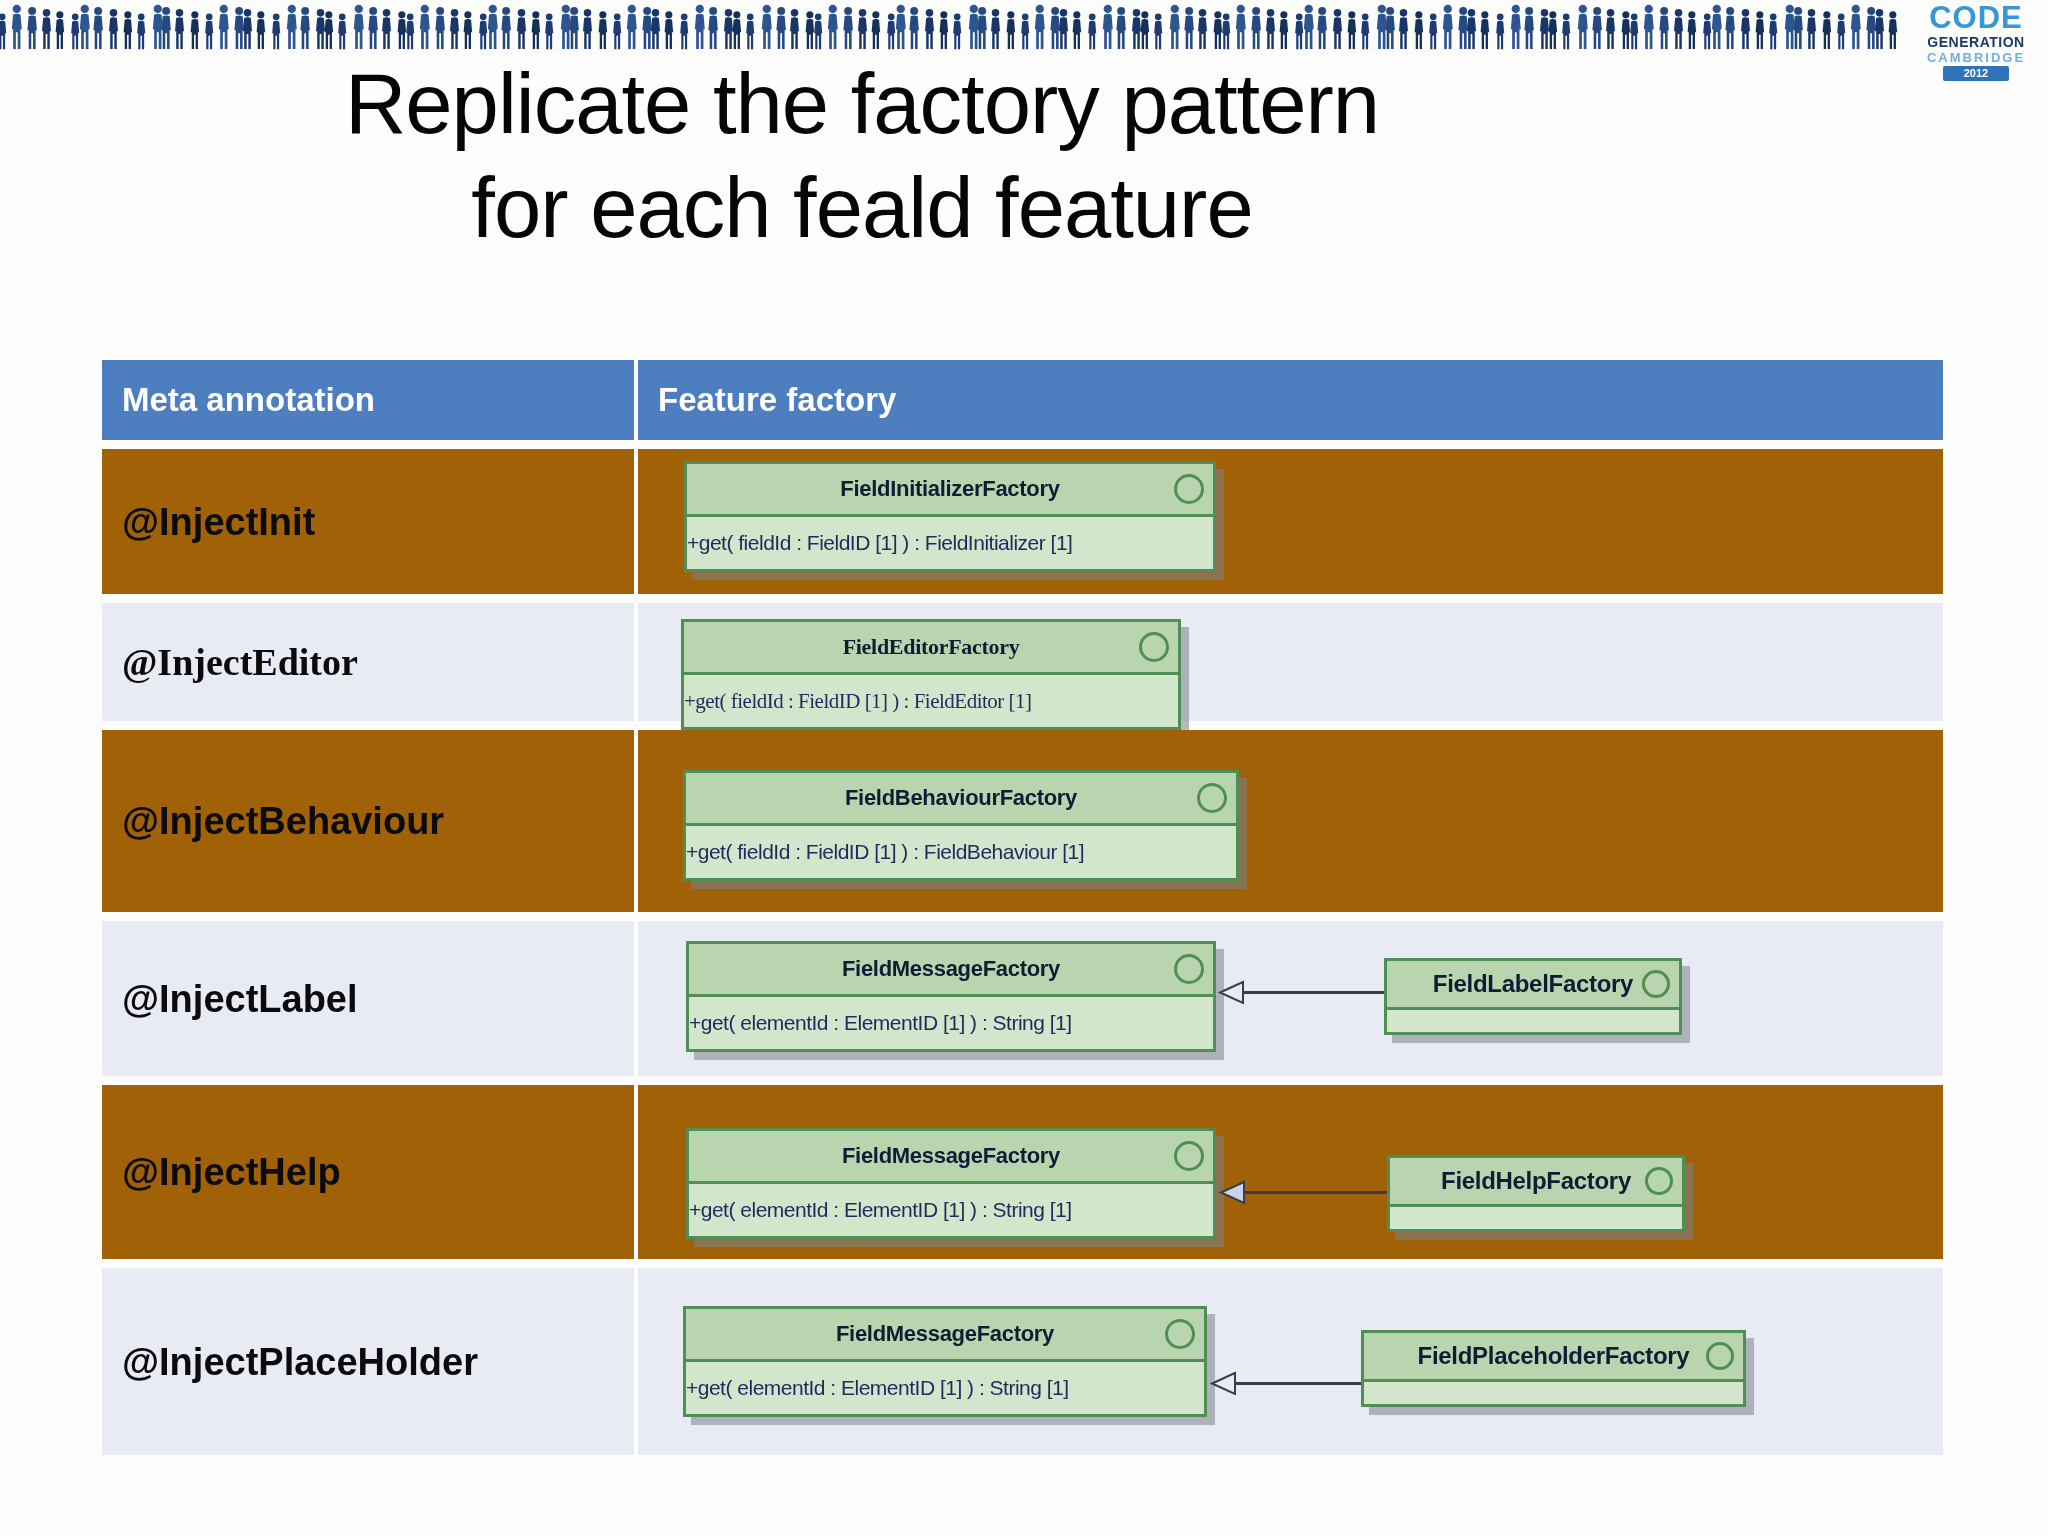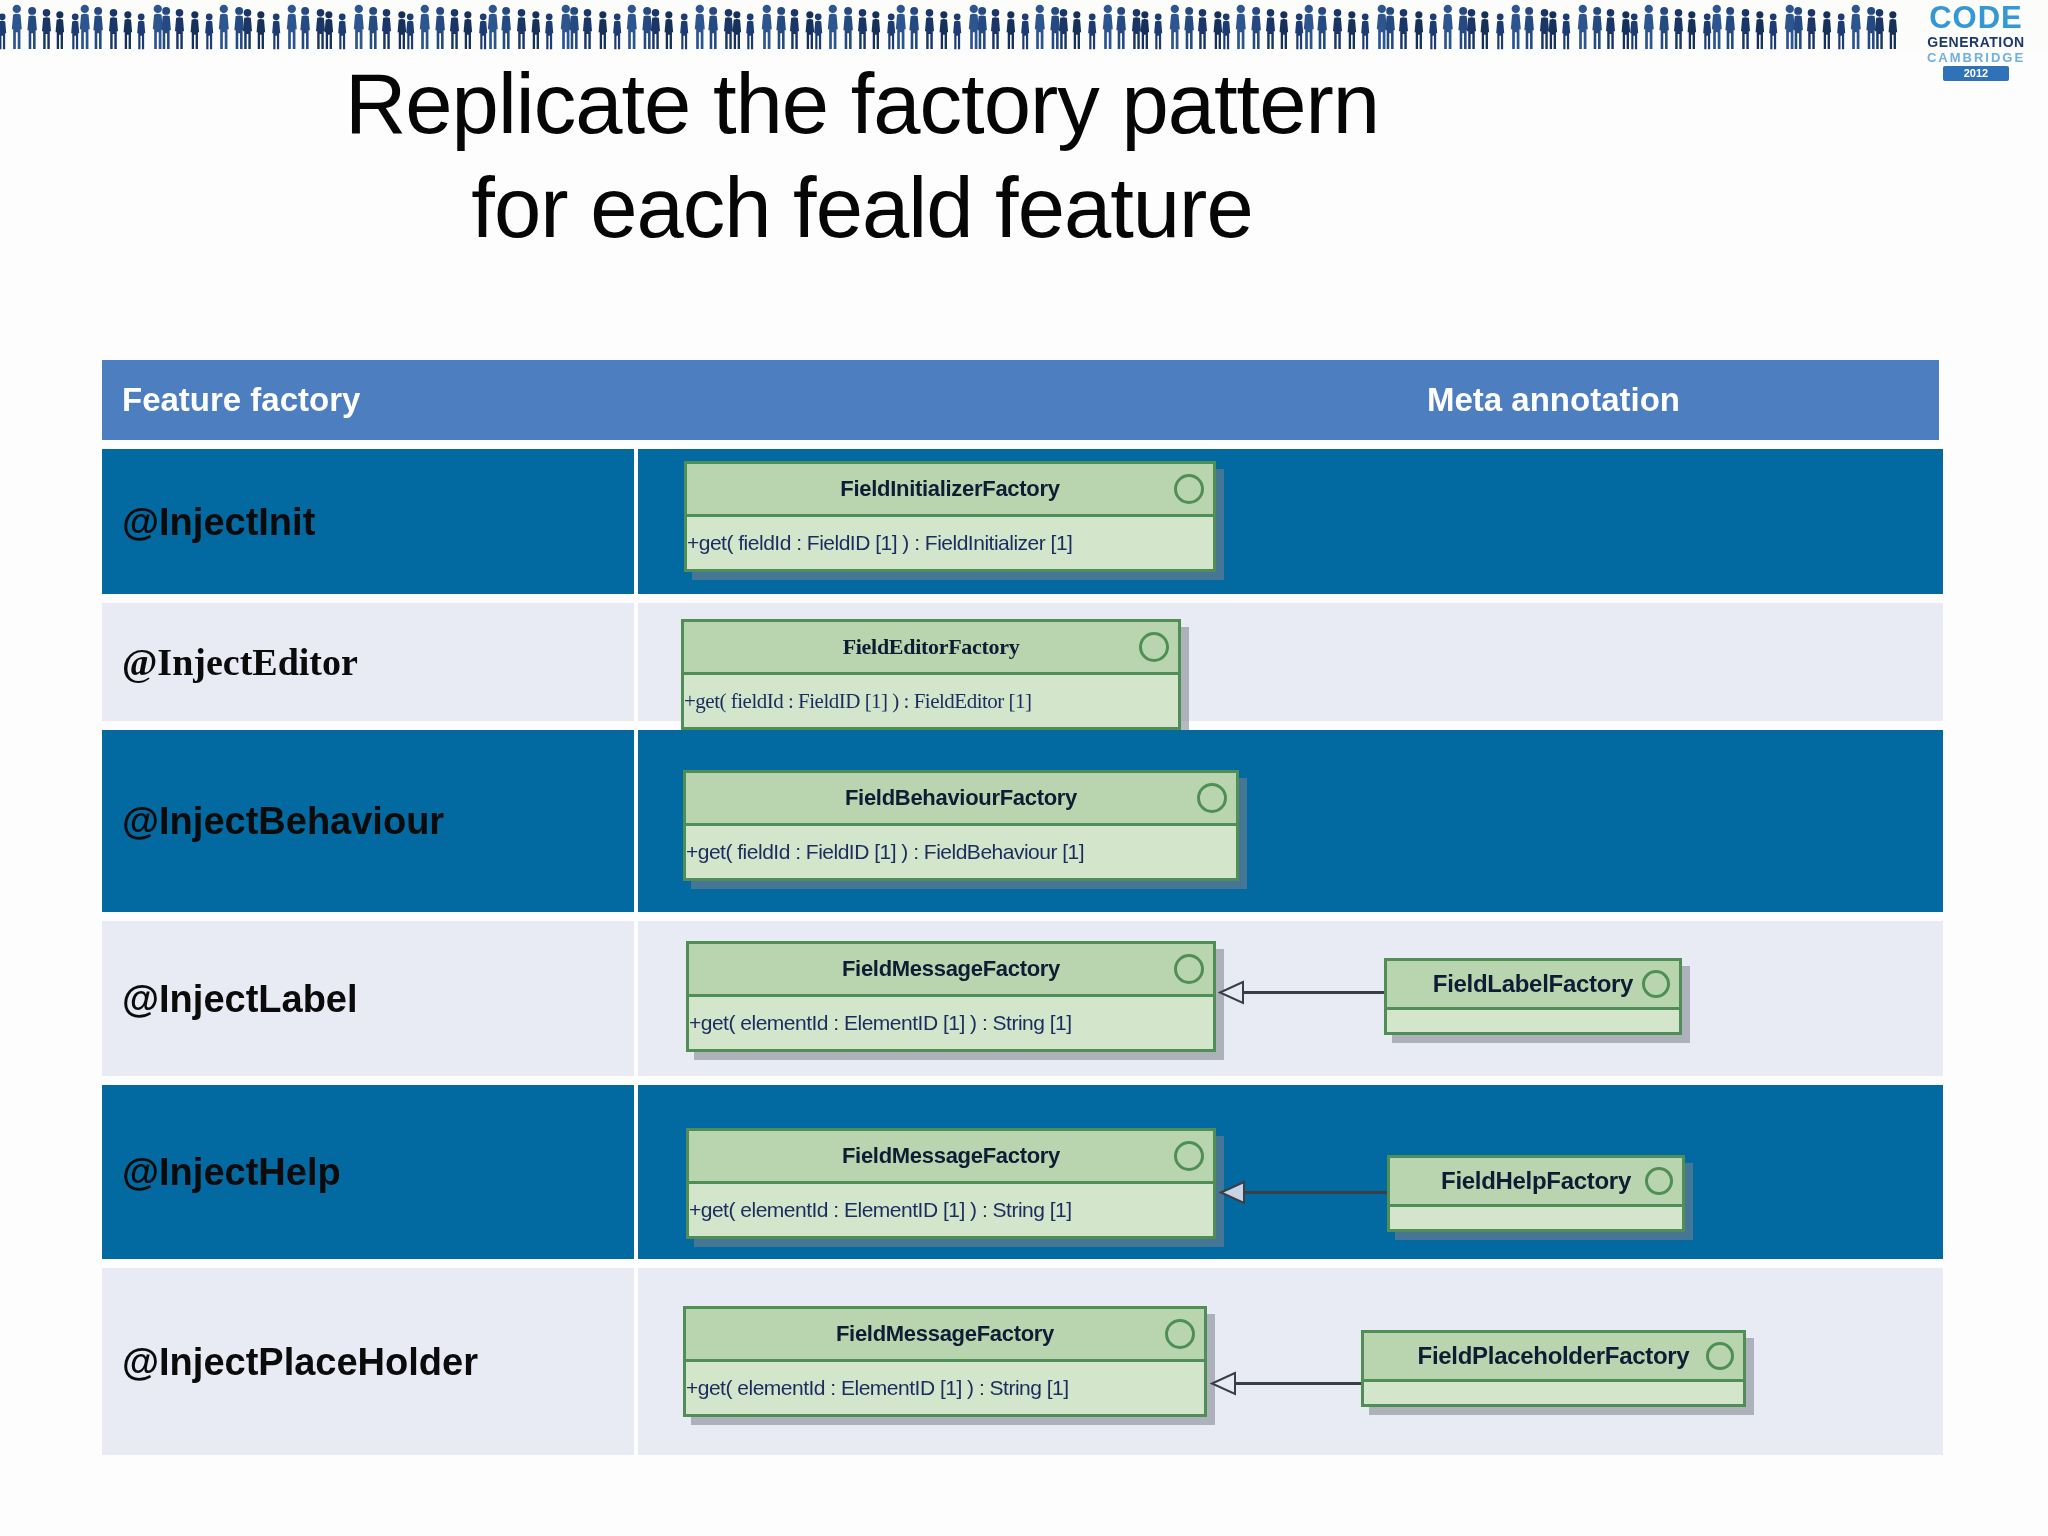--- a/index.html
+++ b/index.html
@@ -30,21 +30,21 @@
   
   .table { position: absolute; left: 102px; top: 360px; width: 1841px; }
   .thead { display: flex; height: 80px; margin-bottom: 9px; }
   .th { background: #4d7ebf; color: #ffffff; font-weight: bold; font-size: 33px;
     display: flex; align-items: center; padding-left: 20px; box-sizing: border-box; }
   .col1 { flex: 0 0 532px; }
   .col2 { flex: 1 1 auto; }
   .thead .col1 { margin-right: 4px; }
   .trow { display: flex; margin-bottom: 9px; }
   .trow .col1 { margin-right: 4px; }
-  .band-a .td { background: #0369a1; }
+  .band-a .td { background: #a16207; }
   .band-b .td { background: #e9ebf4; }
   .r1 { height: 145px; }
   .r2 { height: 118px; font-family: Liberation Serif, serif; }
   .r3 { height: 182px; }
   .r4 { height: 155px; }
   .r5 { height: 174px; }
   .r6 { height: 187px; text-decoration: underline; }
   .td { box-sizing: border-box; position: relative; }
   .ann { position: absolute; left: 20px; top: 50%; transform: translateY(-50%);
     font-size: 38px; font-weight: bold; color: #0b0b0b; white-space: nowrap; }
@@ -255,22 +255,22 @@
   </div>
 
   <div class="title">
     <div>Replicate the factory pattern</div>
     <div>for each feald feature</div>
   </div>
 
   <div class="table">
 
     <div class="thead">
+      <div class="th col1">Meta annotation</div>
       <div class="th col2">Feature factory</div>
-      <div class="th col1">Meta annotation</div>
     </div>
 
     <div class="trow r1 band-a">
       <div class="td col1">
         <span class="ann">@InjectInit</span>
       </div>
       <div class="td col2">
         <div class="uml b1">
           <div class="uml-h">
             <span class="uml-name">FieldInitializerFactory</span>

